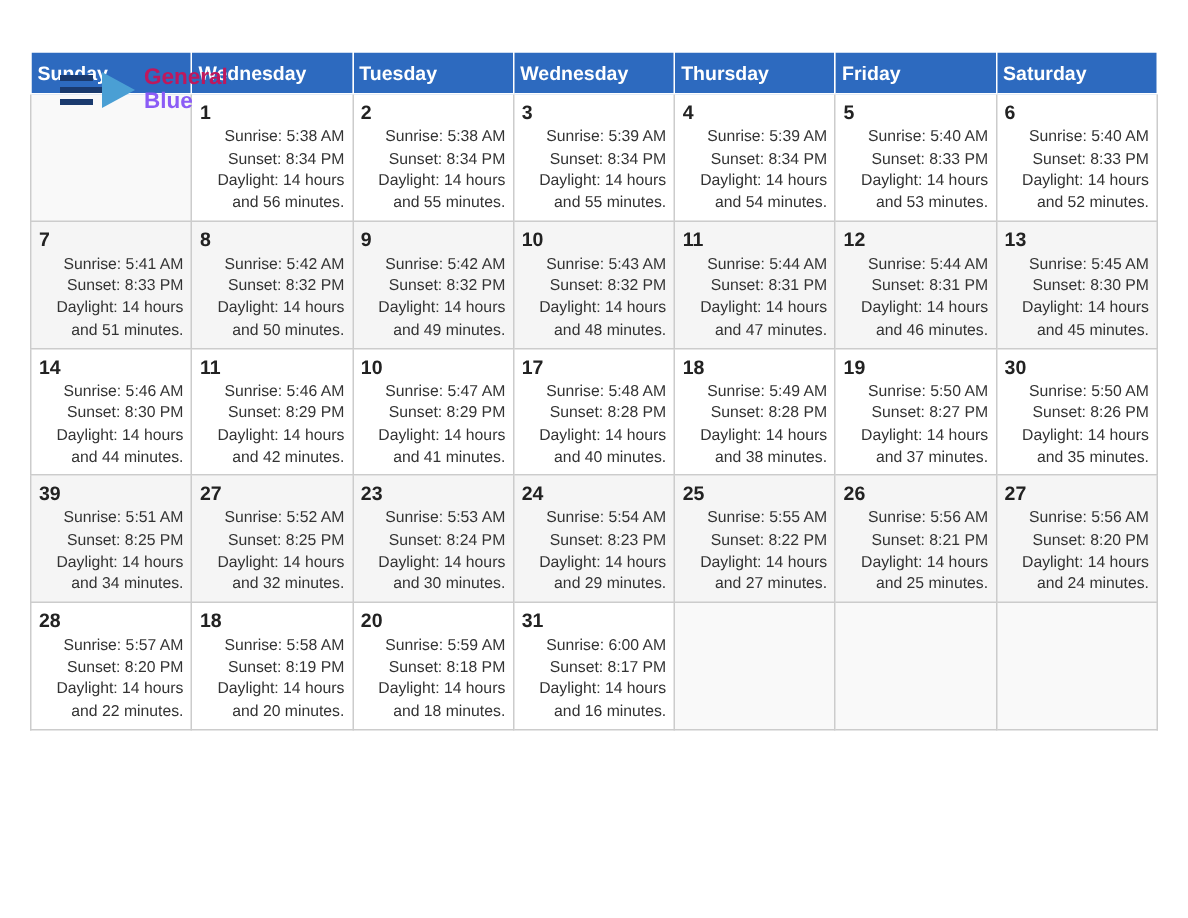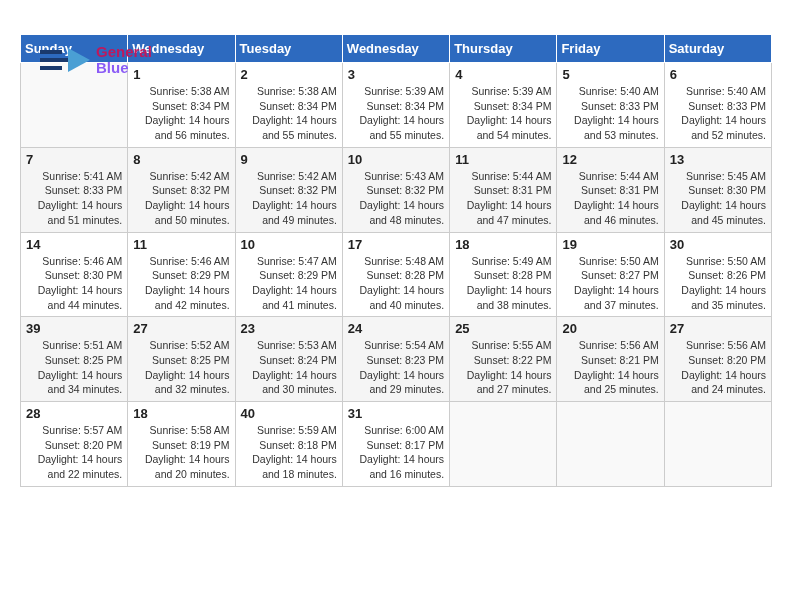--- a/index.html
+++ b/index.html
@@ -224,39 +224,39 @@
           </td>
           <td>
             <span class="cell-date">24</span>
             <div class="cell-info">Sunrise: 5:54 AM<br>Sunset: 8:23 PM<br>Daylight: 14 hours<br>and 29 minutes.</div>
           </td>
           <td>
             <span class="cell-date">25</span>
             <div class="cell-info">Sunrise: 5:55 AM<br>Sunset: 8:22 PM<br>Daylight: 14 hours<br>and 27 minutes.</div>
           </td>
           <td>
-            <span class="cell-date">20</span>
+            <span class="cell-date">26</span>
             <div class="cell-info">Sunrise: 5:56 AM<br>Sunset: 8:21 PM<br>Daylight: 14 hours<br>and 25 minutes.</div>
           </td>
           <td>
             <span class="cell-date">27</span>
             <div class="cell-info">Sunrise: 5:56 AM<br>Sunset: 8:20 PM<br>Daylight: 14 hours<br>and 24 minutes.</div>
           </td>
         </tr>
         <tr>
           <td>
             <span class="cell-date">28</span>
             <div class="cell-info">Sunrise: 5:57 AM<br>Sunset: 8:20 PM<br>Daylight: 14 hours<br>and 22 minutes.</div>
           </td>
           <td>
             <span class="cell-date">18</span>
             <div class="cell-info">Sunrise: 5:58 AM<br>Sunset: 8:19 PM<br>Daylight: 14 hours<br>and 20 minutes.</div>
           </td>
           <td>
-            <span class="cell-date">40</span>
+            <span class="cell-date">20</span>
             <div class="cell-info">Sunrise: 5:59 AM<br>Sunset: 8:18 PM<br>Daylight: 14 hours<br>and 18 minutes.</div>
           </td>
           <td>
             <span class="cell-date">31</span>
             <div class="cell-info">Sunrise: 6:00 AM<br>Sunset: 8:17 PM<br>Daylight: 14 hours<br>and 16 minutes.</div>
           </td>
           <td class="empty-cell"></td>
           <td class="empty-cell"></td>
           <td class="empty-cell"></td>
         </tr>

